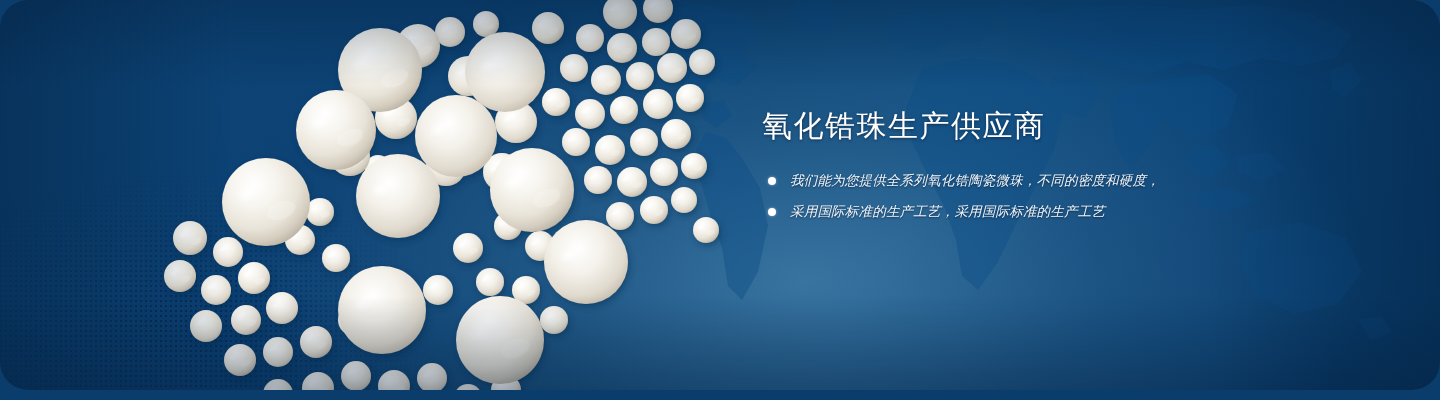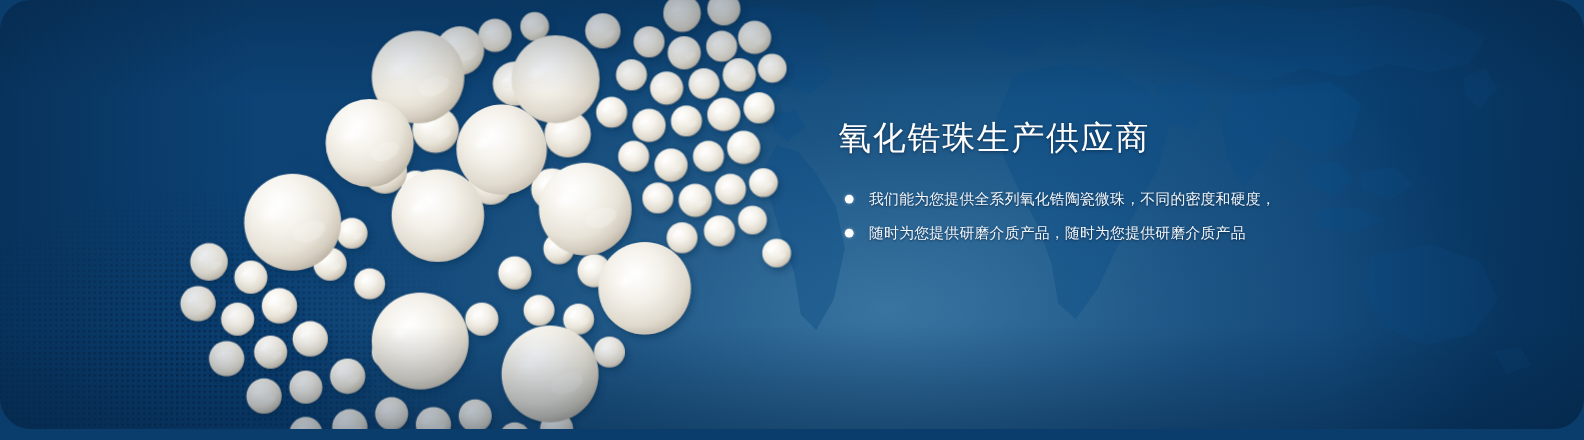--- a/index.html
+++ b/index.html
@@ -45,21 +45,21 @@
   .copy{
     position:absolute;left:762px;top:106px;width:560px;
     color:#ffffff;
   }
   .headline{
     font-size:30px;line-height:40px;font-weight:400;letter-spacing:1.5px;
     color:#fff;margin:0 0 24px 0;
     text-shadow:0 1px 3px rgba(0,18,40,.55);
     white-space:nowrap;
   }
-  .bullets{list-style:none;margin:0;padding:0;}
+  .bullets{list-style:none;margin:0;padding:0;font-style:italic;}
   .bullet{
     position:relative;
     padding-left:28px;
     margin-bottom:9px;
     font-size:13.5px;
     line-height:22px;
     color:#f2f7fb;
     text-shadow:0 1px 2px rgba(0,16,38,.6);
     letter-spacing:.2px;
   }
@@ -256,18 +256,18 @@
   <div class="copy">
     <h1 class="headline">氧化锆珠生产供应商</h1>
 
     <ul class="bullets">
       <li class="bullet">
         <span class="dot"></span>
         <span>我们能为您提供全系列氧化锆陶瓷微珠，不同的密度和硬度，</span>
       </li>
       <li class="bullet">
         <span class="dot"></span>
-        <span>随时为您提供研磨介质产品，随时为您提供研磨介质产品</span>
+        <span>采用国际标准的生产工艺，采用国际标准的生产工艺</span>
       </li>
     </ul>
   </div>
 
 </div>
 
 </body></html>

